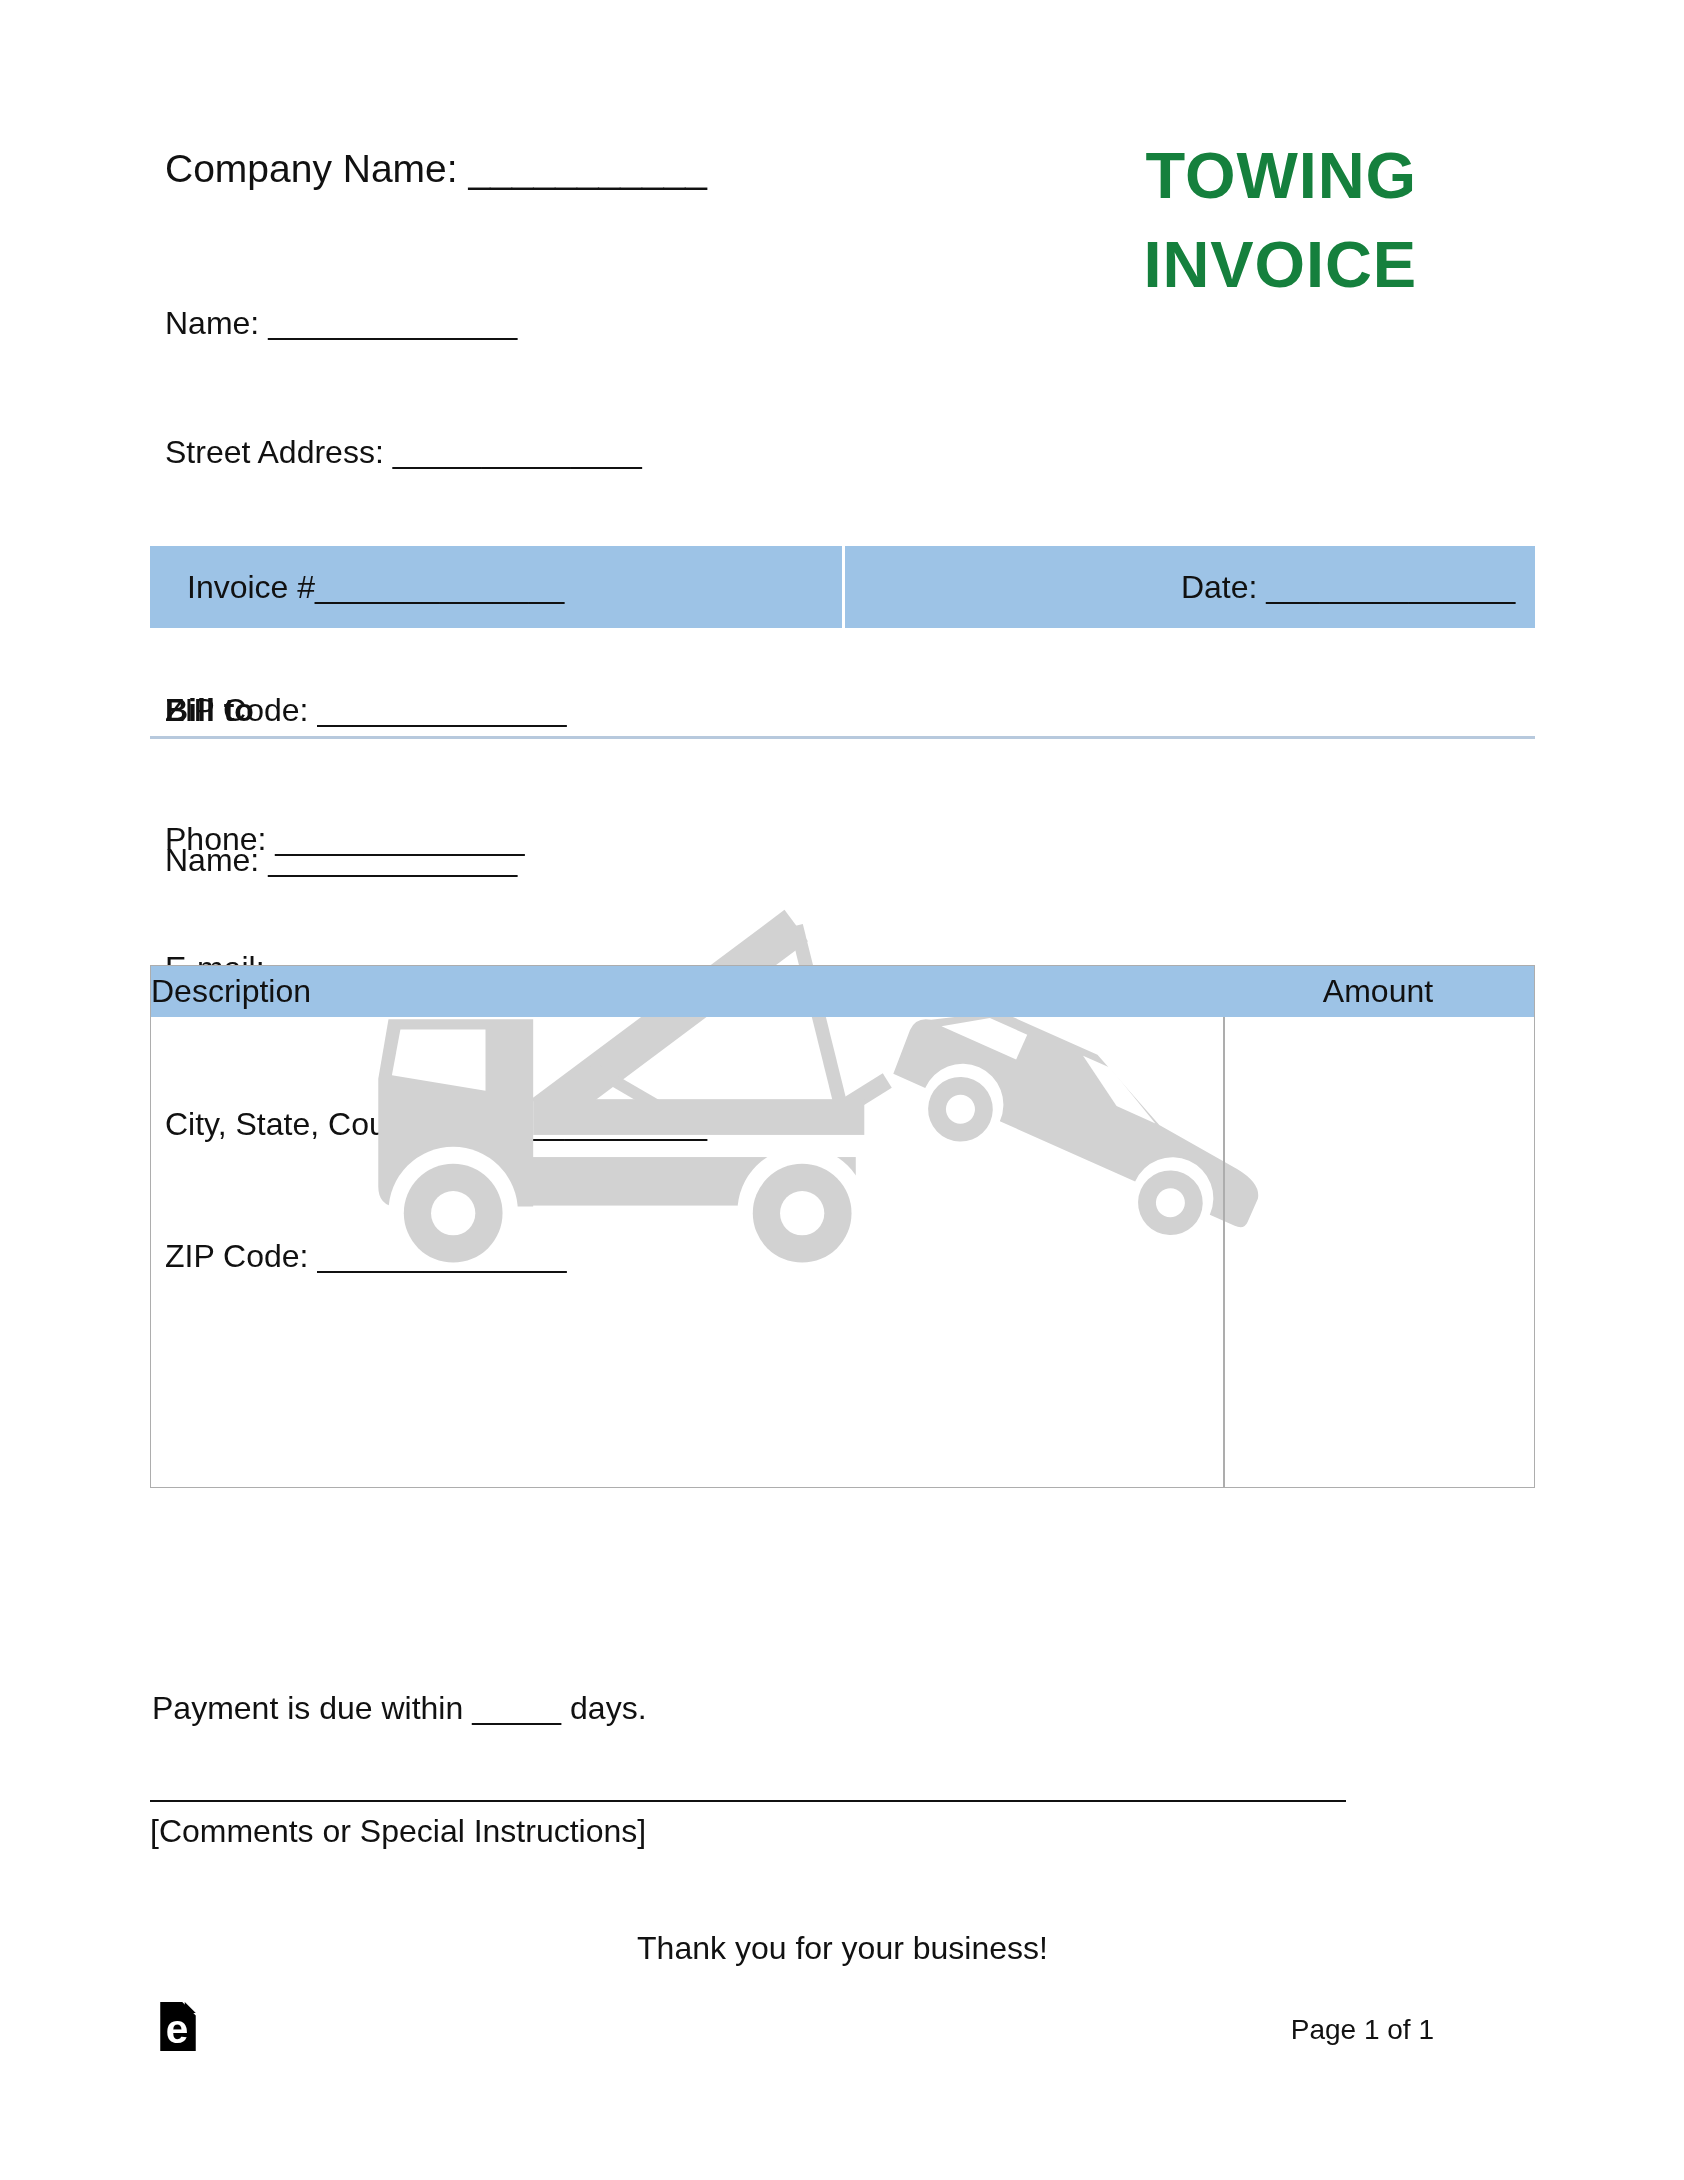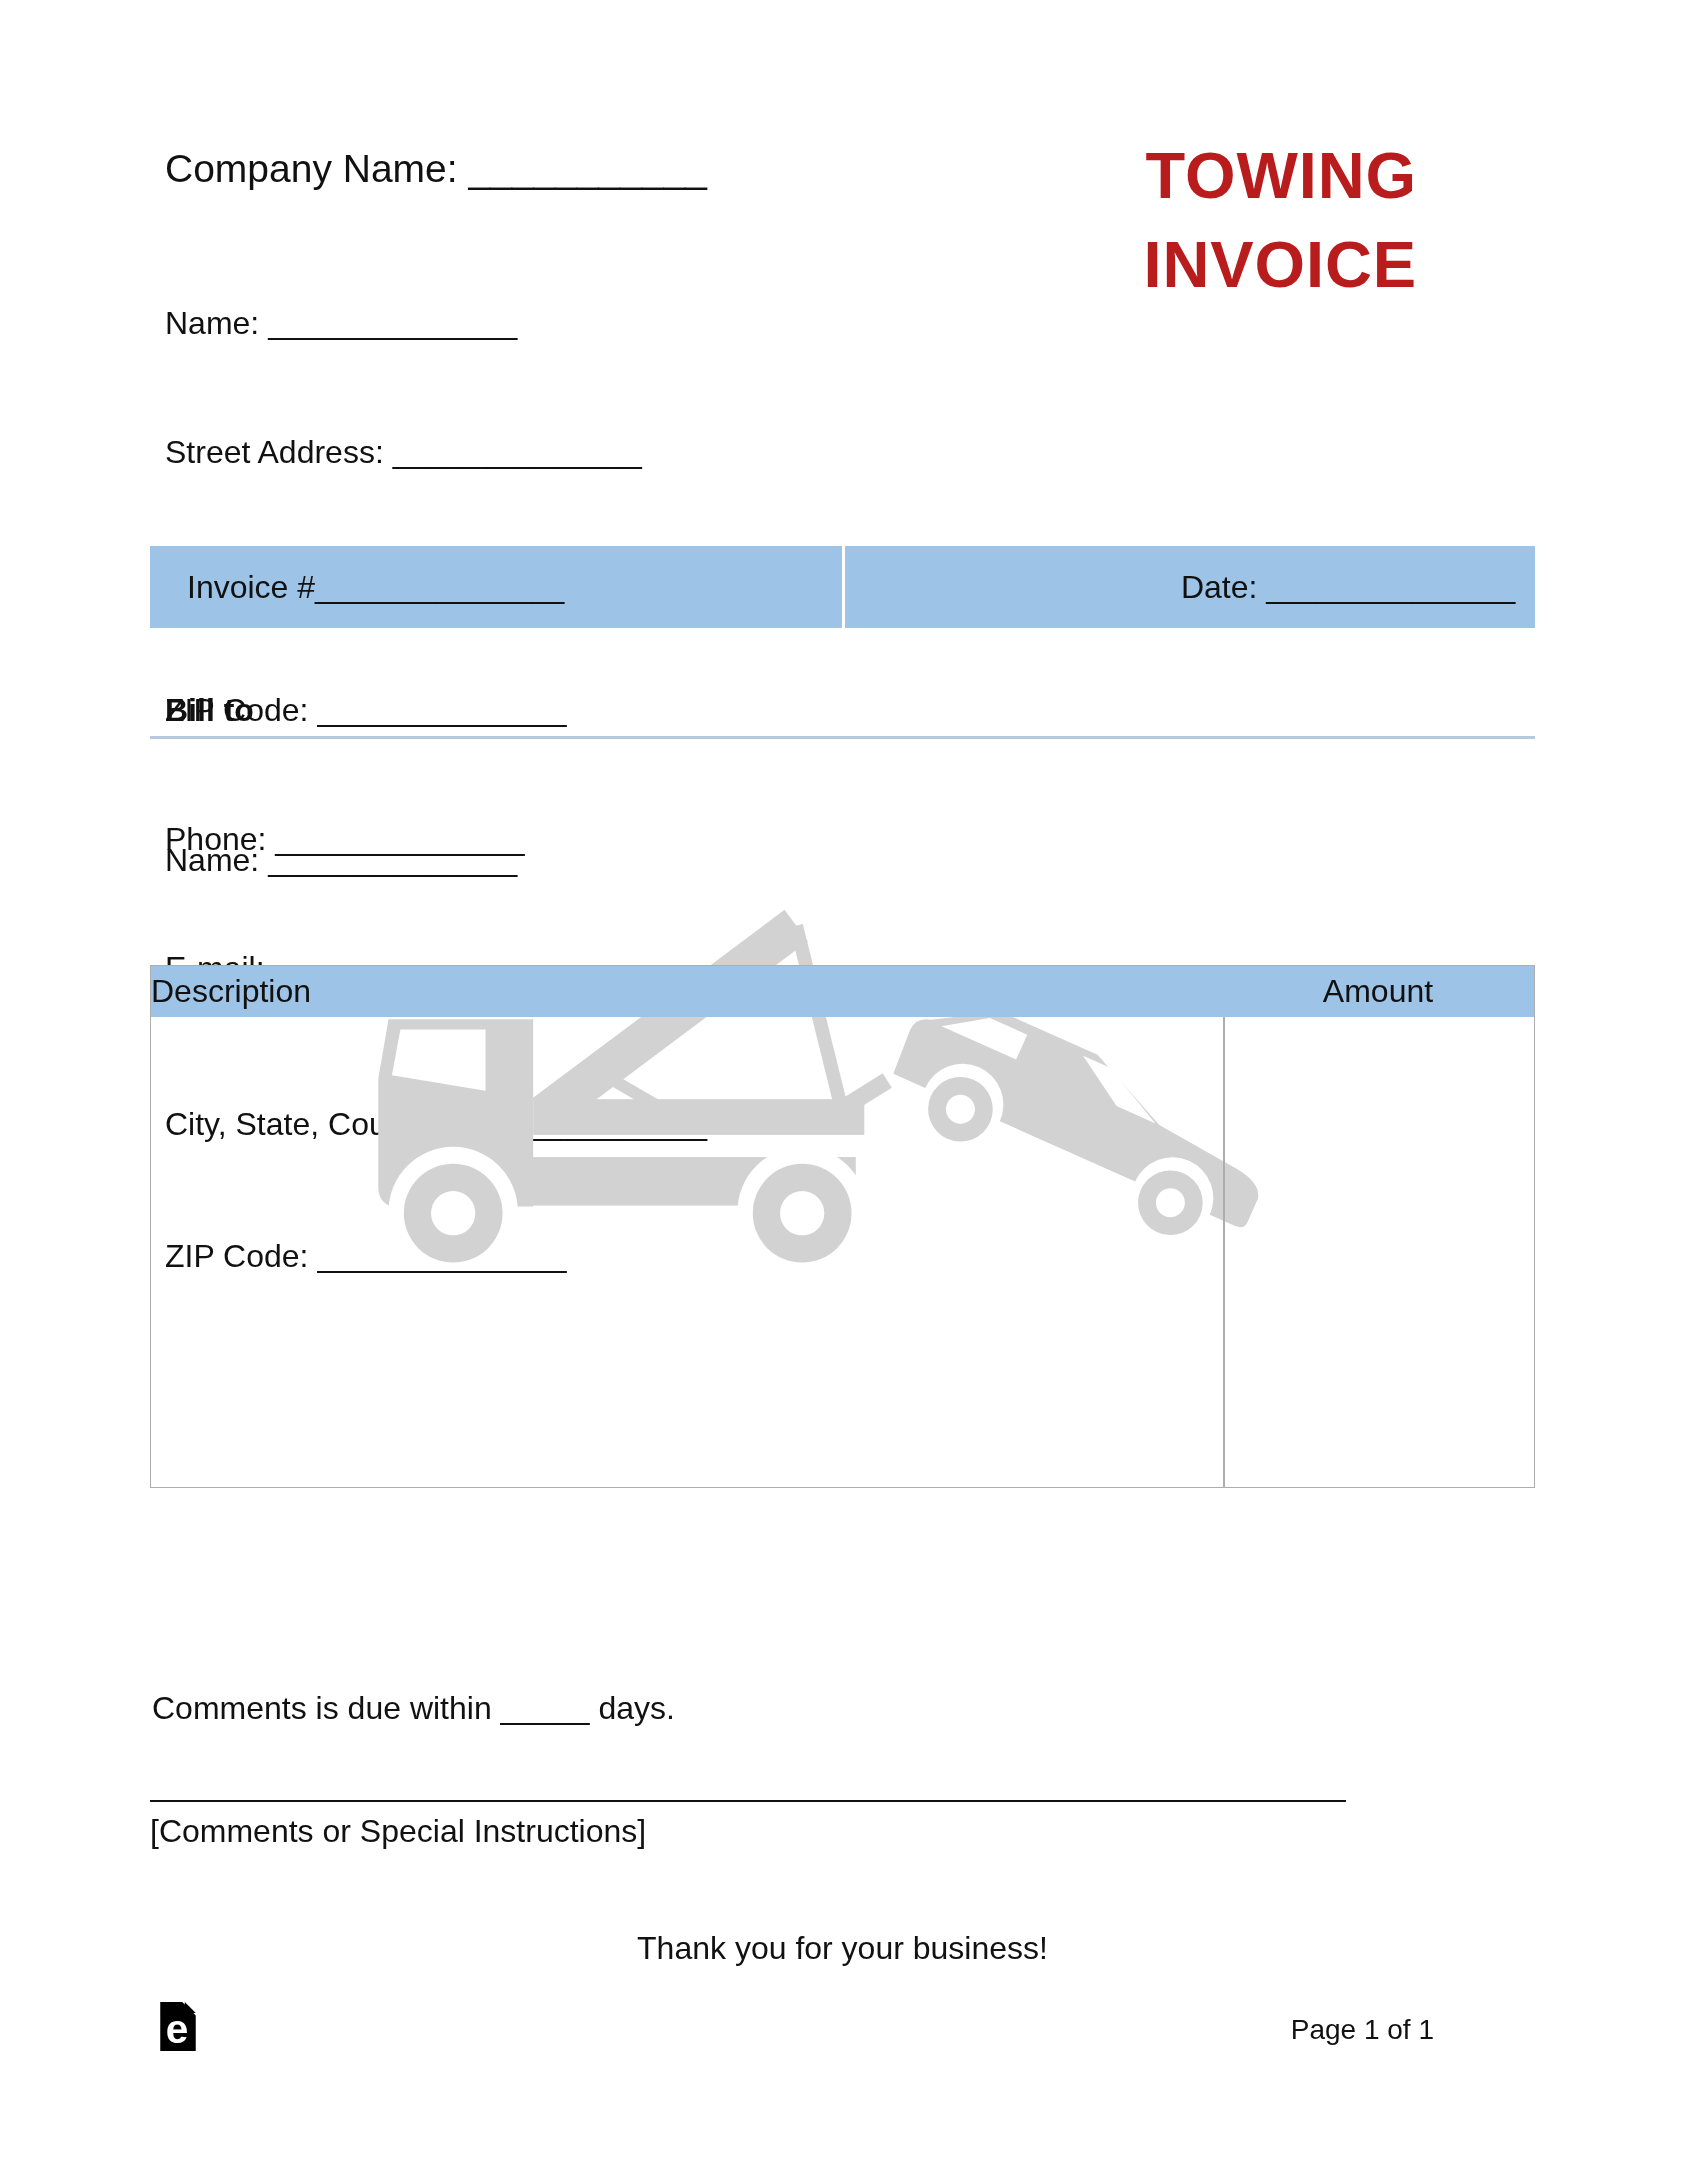--- a/index.html
+++ b/index.html
@@ -7,21 +7,21 @@
     position:relative;width:1584px;height:2181px;background:#ffffff;
     font-family:"Liberation Sans","DejaVu Sans",sans-serif;color:#111111;
     overflow:hidden;
   }
   .abs{position:absolute;}
 
   .company-line{left:165px;top:147px;font-size:39px;white-space:pre;}
   .from-block{left:165px;top:216px;font-size:32px;line-height:43px;white-space:pre;}
 
   .doc-title{right:167px;top:131px;font-size:65px;font-weight:bold;line-height:89px;
-    text-align:right;color:#b91c1c;letter-spacing:0.9px;}
+    text-align:right;color:#15803d;letter-spacing:0.9px;}
 
   .invoice-bar{left:150px;top:546px;width:1385px;height:82px;display:flex;}
   .bar-cell{background:#9dc3e6;display:flex;align-items:center;font-size:32px;box-sizing:border-box;padding-left:14px;}
   .bar-left{width:692px;padding-left:37px;}
   .bar-gap{width:3.4px;background:#ffffff;}
   .bar-right{flex:1;justify-content:flex-end;padding-right:19.6px;text-align:right;}
 
   .billto-heading{left:165px;top:692px;font-size:32px;font-weight:bold;}
   .billto-rule{left:150px;top:736px;width:1385px;height:2.6px;background:#b7c9dd;}
   .billto-block{left:165px;top:750px;font-size:32px;line-height:44px;white-space:pre;}
@@ -121,21 +121,21 @@
   </svg>
 
   <div class="abs items-table">
     <div class="thead">
       <span class="th-desc">Description</span>
       <span class="th-amount">Amount</span>
     </div>
     <div class="col-divider"></div>
   </div>
 
-  <div class="abs payment-line">Comments is due within _____ days.</div>
+  <div class="abs payment-line">Payment is due within _____ days.</div>
 
   <div class="abs comments-rule"></div>
   <div class="abs comments-text">[Comments or Special Instructions]</div>
 
   <div class="abs thankyou">Thank you for your business!</div>
 
   <svg class="abs logo" viewBox="0 0 42 58">
     <path d="M0,0 L26,0 L42,16 L42,58 L0,58 Z" fill="#000000"></path>
     <path d="M29,0 L42,13 L29,13 Z" fill="#000000"></path>
     <text x="20" y="48" font-size="48" font-weight="bold" fill="#ffffff" text-anchor="middle" font-family="Liberation Sans, DejaVu Sans, sans-serif">e</text>

